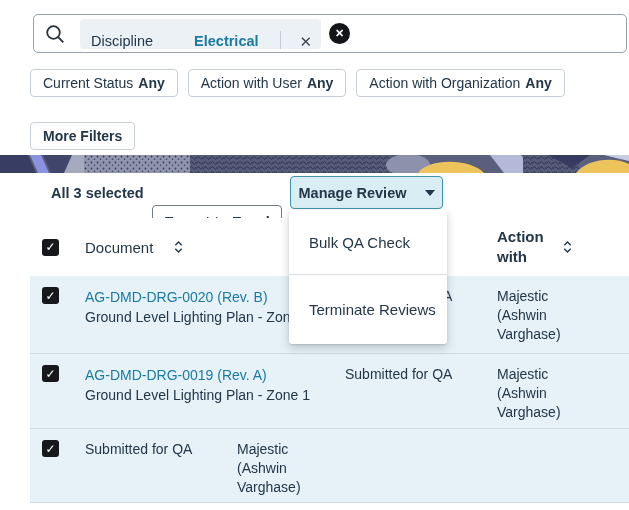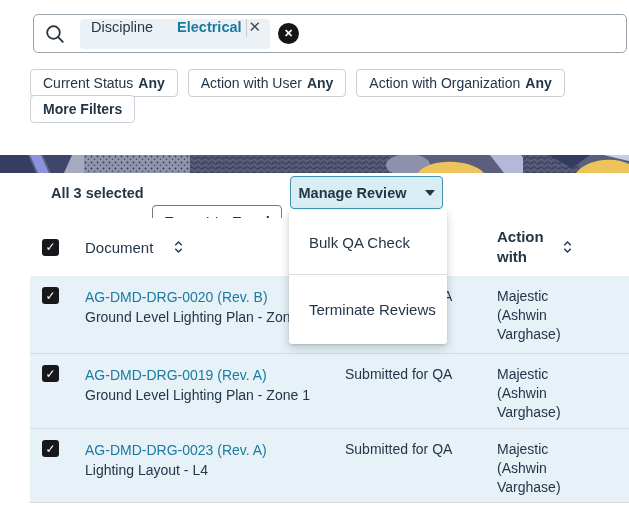--- a/index.html
+++ b/index.html
@@ -4,35 +4,35 @@
 <style>
   html,body{margin:0;padding:0;background:#fff;}
   .canvas{position:relative;width:629px;height:510px;background:#ffffff;overflow:hidden;
           font-family:"Liberation Sans",sans-serif;color:#233749;}
 
   
   .search-bar{position:absolute;left:33px;top:14px;width:594px;height:39px;box-sizing:border-box;
               border:1px solid #98a2ac;border-radius:5px;display:flex;align-items:center;
               padding:0 12px 0 10px;background:#fff;}
   .search-icon{flex:0 0 auto;display:flex;}
-  .chip{display:flex;align-items:flex-start;background:#ecf1f5;border-radius:4px;height:30px;
-        padding:0 9px 0 11px;margin-left:14px;gap:0;font-size:14.5px;cursor:default;}
+  .chip{display:flex;align-items:flex-end;background:#ecf1f5;border-radius:4px;height:30px;
+        padding:0 9px 0 11px;margin-left:14px;gap:17px;font-size:14.5px;cursor:default;}
   .chip-value{color:#1b7aa0;font-weight:700;margin-left:24px;}
   .chip-divider{width:1px;height:18px;background:#c6cdd4;margin:0 2px 0 4px;}
   .chip-close{font-size:15px;color:#414b55;line-height:1;cursor:pointer;}
   .search-input{flex:1;min-width:0;border:none;outline:none;background:transparent;margin-left:28px;
                 font-family:inherit;font-size:15.5px;color:#233749;}
   .search-input::placeholder{color:#5f6b77;opacity:1;}
   .clear-btn{flex:0 0 auto;width:21px;height:21px;border-radius:50%;background:#131519;color:#fff;
              display:flex;align-items:center;justify-content:center;font-size:11px;font-weight:700;
              margin-left:8px;cursor:pointer;}
 
   
   .pill-row{position:absolute;left:30px;display:flex;gap:10px;}
-  .pill-row-1{top:69px;} .pill-row-2{top:95px;}
+  .pill-row-1{top:69px;} .pill-row-2{top:122px;}
   .pill{height:28px;border:1px solid #c8cfd6;border-radius:4px;background:#fff;display:flex;
         align-items:center;padding:0 12px;font-size:14px;gap:5px;color:#233749;cursor:pointer;box-sizing:border-box;}
   .pill .val{font-weight:700;}
   .pill.bold{font-weight:700;}
 
   
   .banner{position:absolute;left:0;top:155px;width:629px;height:18px;line-height:0;}
 
   
   .selection-text{position:absolute;left:51px;top:176px;height:33px;display:flex;align-items:center;
@@ -202,24 +202,20 @@
       <div class="col-status">Submitted for QA</div>
       <div class="col-action">
         <div class="wrap">Majestic (Ashwin Varghase)</div>
       </div>
     </div>
 
     <div class="trow trow-3">
       <div class="col-check">
         <span class="checkbox">✓</span>
       </div>
-      <div class="col-doc">
-        <span class="doc-link">AG-DMD-DRG-0023 (Rev. A)</span><br>
-        <span class="doc-title">Lighting Layout - L4</span>
-      </div>
       <div class="col-status">Submitted for QA</div>
       <div class="col-action">
         <div class="wrap">Majestic (Ashwin Varghase)</div>
       </div>
     </div>
   </div>
 
   <div class="menu">
     <div class="menu-item menu-item-1">Bulk QA Check</div>
     <div class="menu-divider"></div>

